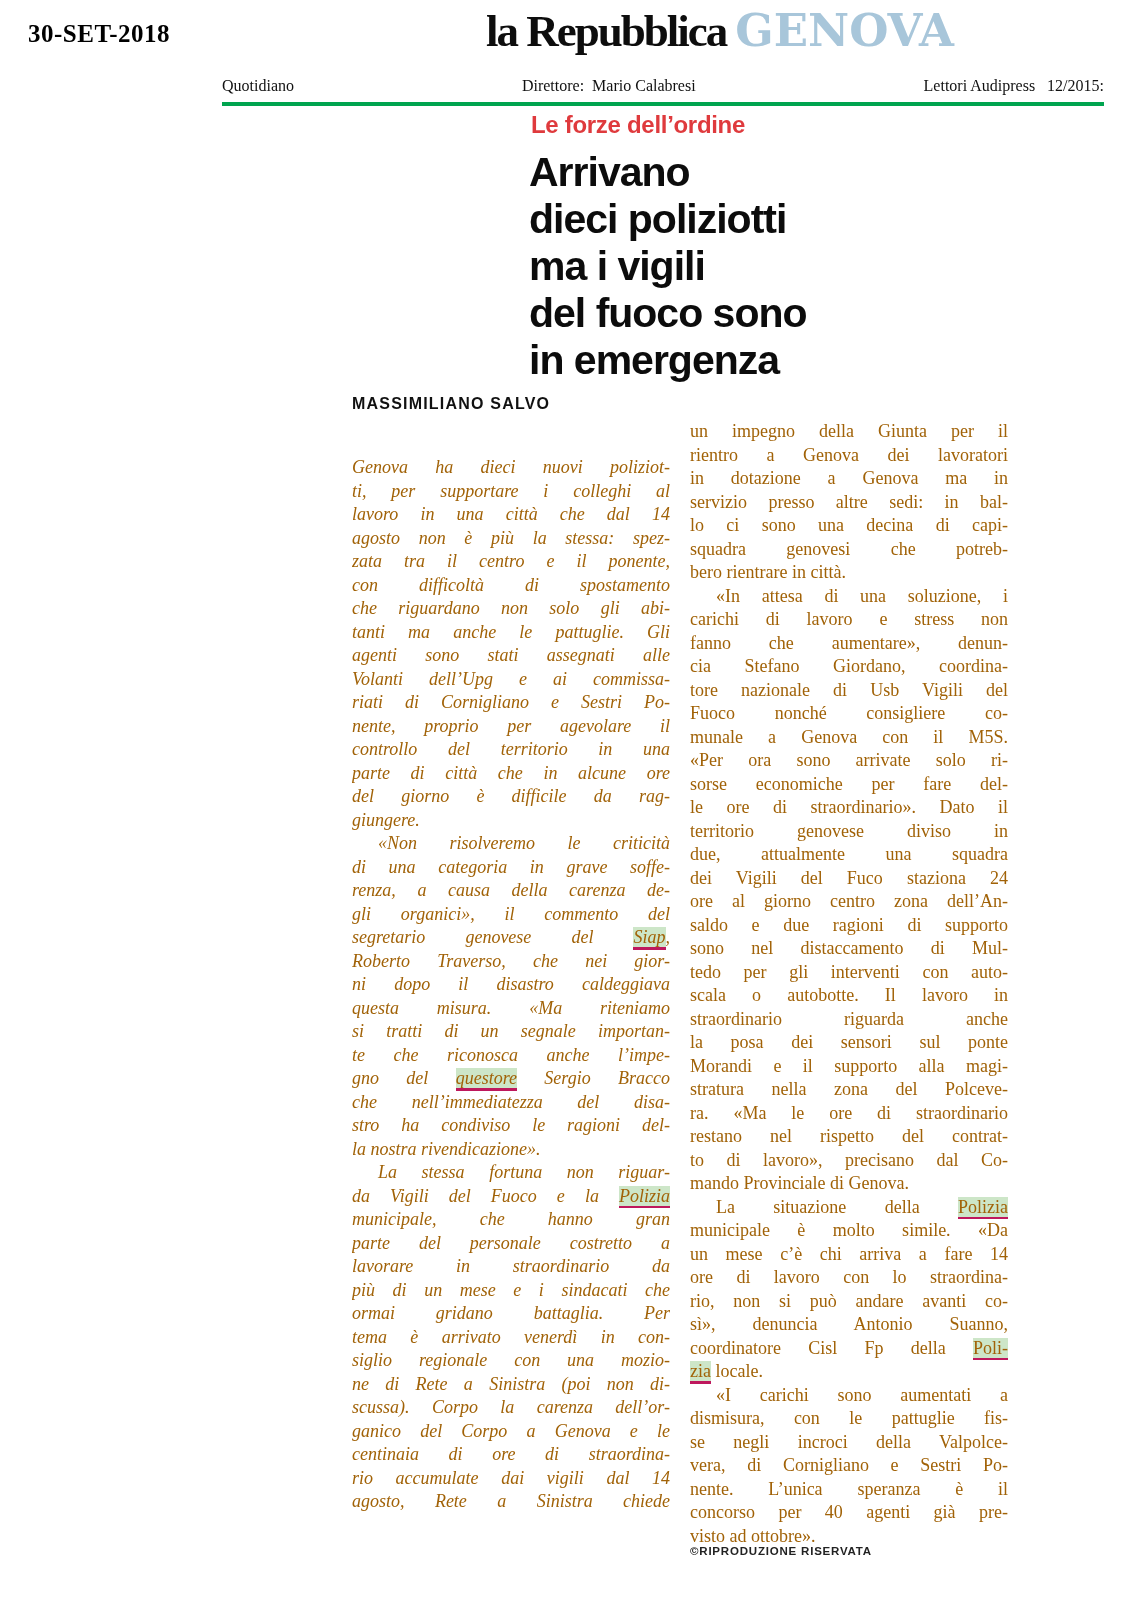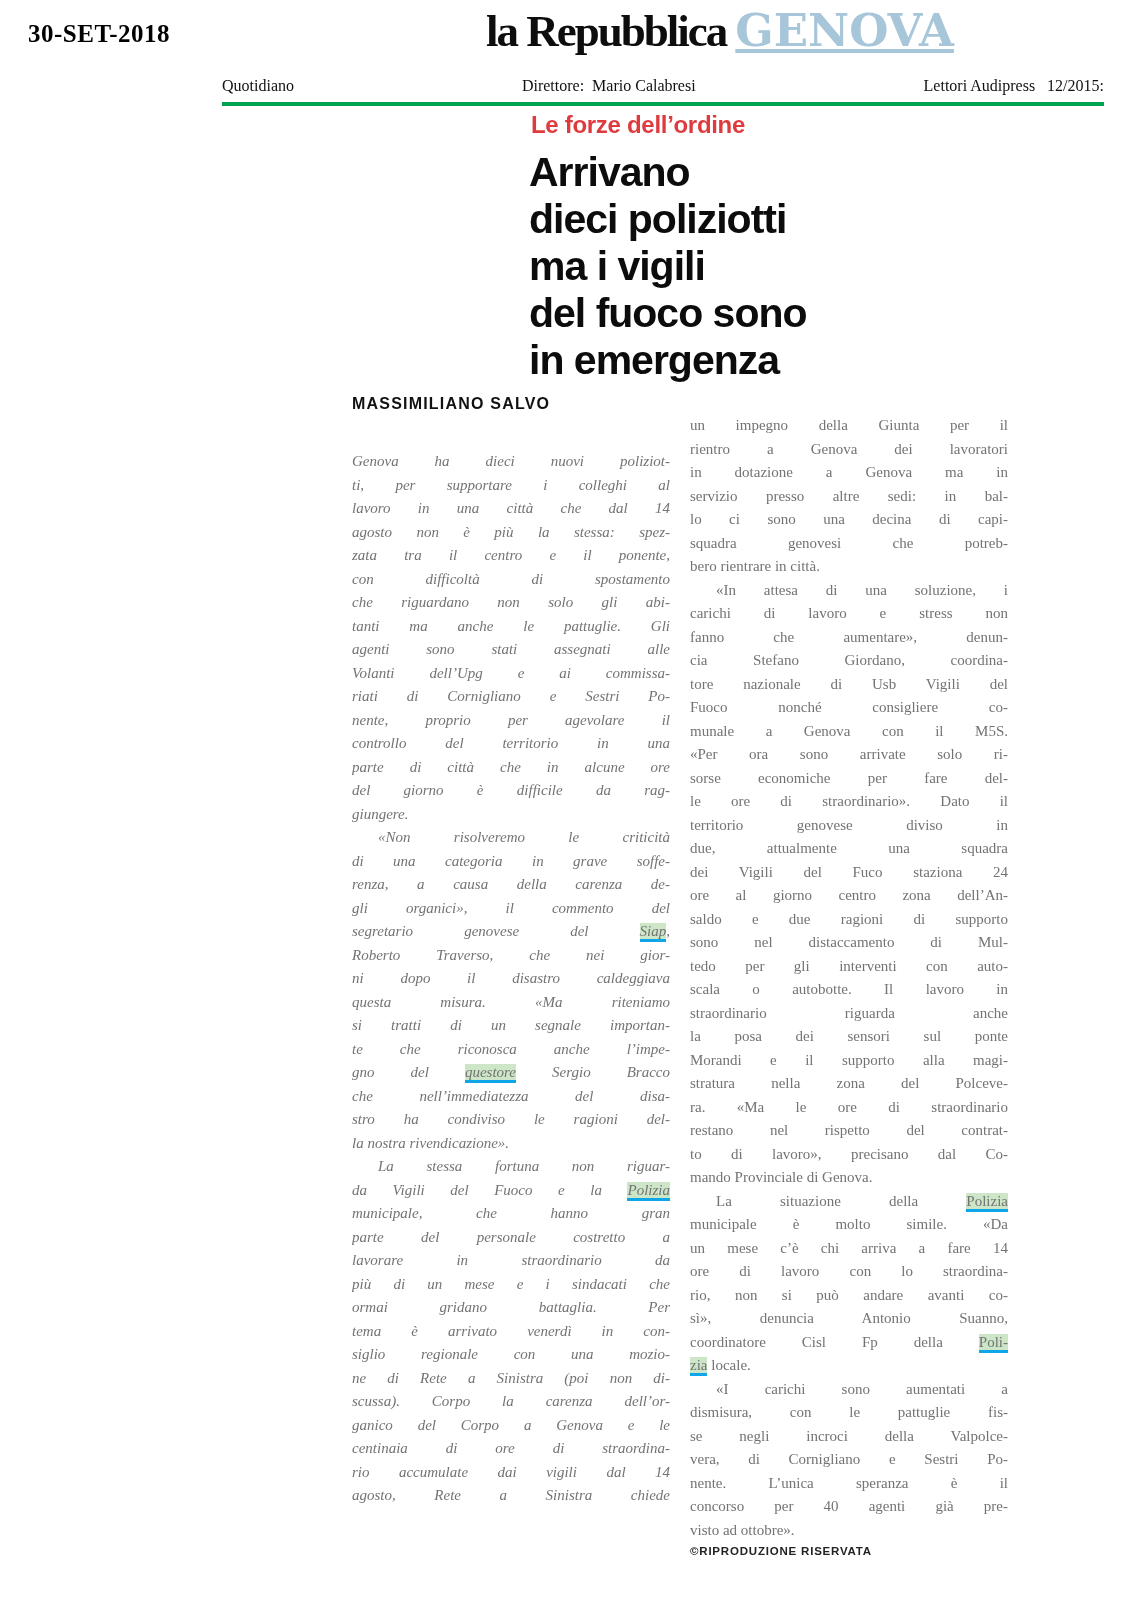--- a/index.html
+++ b/index.html
@@ -4,49 +4,49 @@
 <style>
   html,body { margin:0; padding:0; background:#ffffff; }
   .page { position:relative; width:1136px; height:1560px; background:#ffffff; overflow:hidden;
           font-family:"Liberation Serif", serif; }
 
   .date-stamp { position:absolute; left:28px; top:20px;
                 font:bold 25px "Liberation Serif", serif; letter-spacing:.5px; color:#000; }
 
   .masthead { position:absolute; left:486px; top:4px; white-space:nowrap; }
   .mast-title { font:bold 45px "Liberation Serif", serif; letter-spacing:-2px; color:#0d0d0d; }
-  .mast-edition { font:bold 45px "DejaVu Serif", serif; letter-spacing:0; color:#a8c6da; margin-left:9px;text-decoration:underline; }
+  .mast-edition { font:bold 45px "DejaVu Serif", serif; letter-spacing:0; color:#a8c6da; margin-left:9px; }
 
   .meta-row { position:absolute; left:222px; top:77px; width:882px;
               display:flex; justify-content:space-between;
               font-size:16px; color:#111; }
   .meta-row span { white-space:pre; }
 
   .green-rule { position:absolute; left:222px; top:102px; width:882px; height:4px; background:#00a44f; }
 
   .kicker { position:absolute; left:531px; top:111px;
             font:bold 24px "Liberation Sans", sans-serif; color:#df3a3d; letter-spacing:-.3px; }
 
   .headline { position:absolute; left:529px; top:149px; margin:0;
               font:bold 41px/47px "Liberation Sans", sans-serif; color:#0c0c0c; letter-spacing:-1px; }
 
   .byline { position:absolute; left:352px; top:395px;
             font:bold 16px "Liberation Sans", sans-serif; letter-spacing:1.2px; color:#111; }
 
-  .col { position:absolute; width:318px; font-size:15px; line-height:23.5px; color:#737373; }
+  .col { position:absolute; width:318px; font-size:18px; line-height:23.5px; color:#a16207;margin-top:6px; }
   #col-left  { left:352px; top:450px;font-style:italic; }
   #col-right { left:690px; top:414px; }
 
   .line { text-align:justify; height:23.5px; overflow:hidden; }
   .line::after { content:""; display:inline-block; width:100%; height:0; }
   .line.last { text-align:left; }
   .line.last::after { content:none; }
   .line.indent { text-indent:26px; }
 
-  .hl { background:#cde6c8; border-bottom:3px solid #0ea5e9; }
+  .hl { background:#cde6c8; border-bottom:3px solid #be185d; }
 
   .copyright { position:absolute; left:690px; top:1545px;
                font:bold 11.5px "Liberation Sans", sans-serif; letter-spacing:.8px; color:#222; }
 </style>
 </head>
 <body>
 
 <div class="page">
 
   <div class="date-stamp">30-SET-2018</div>

